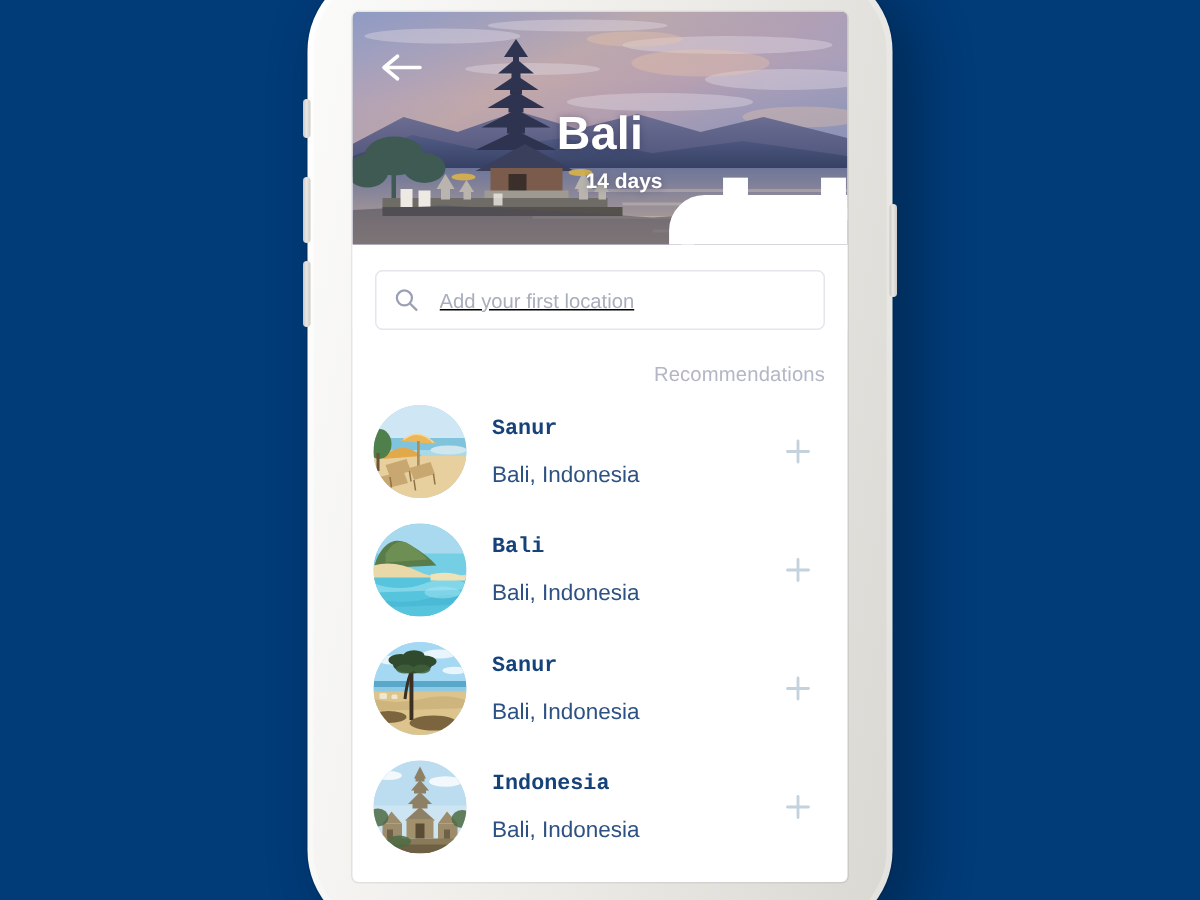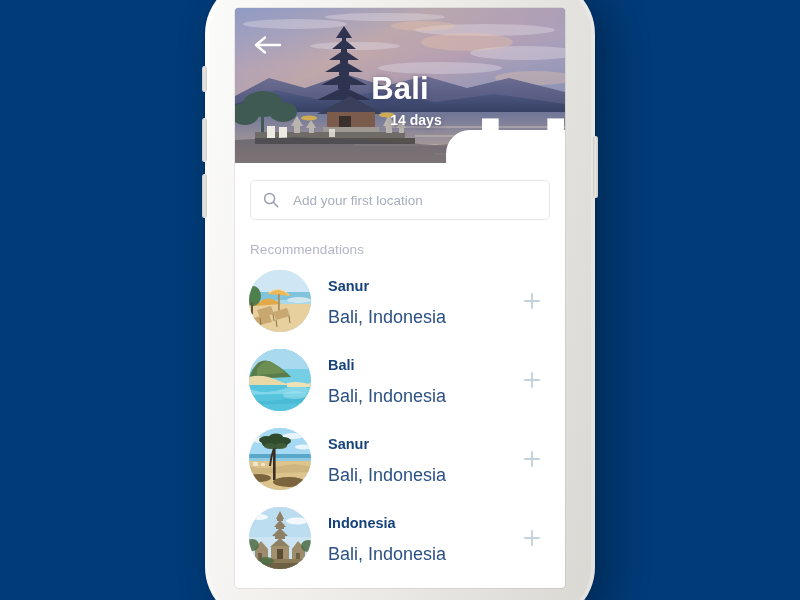--- a/index.html
+++ b/index.html
@@ -111,20 +111,21 @@
     align-items: center;
     justify-content: center;
     gap: 18px;
   }
   .cal-icon { width: 14px; height: 14px; display: inline-block; }
 
   
   .search-wrap {
     padding: 17px 15px 0 15px;
     background: #ffffff;
+    text-decoration: underline;
   }
   .search-box {
     height: 38px;
     border: 1px solid #e4e6ec;
     border-radius: 5px;
     background: #ffffff;
     display: flex;
     align-items: center;
     padding: 0 12px;
     cursor: text;
@@ -141,20 +142,21 @@
     background: transparent;
   }
   .search-input::placeholder { color: #a9aebd; }
 
   
   .section-title {
     padding: 22px 15px 4px 15px;
     font-size: 13.5px;
     color: #b3b6c6;
     letter-spacing: 0.1px;
+    text-align: right;
   }
   .rec-list { padding: 0 0 18px 0; }
 
   .rec-row {
     display: flex;
     align-items: center;
     padding: 8px 14px 8px 14px;
     height: 63px;
     cursor: pointer;
   }
@@ -170,24 +172,25 @@
   .rec-text {
     flex: 1;
     margin-left: 17px;
     min-width: 0;
   }
   .rec-name {
     font-size: 14.5px;
     font-weight: bold;
     color: #15427a;
     line-height: 18px;
+    font-family: Liberation Mono, monospace;
   }
   .rec-place {
     margin-top: 14px;
-    font-size: 18px;
+    font-size: 15px;
     color: #2c5182;
     line-height: 16px;
   }
   .add-btn {
     width: 26px;
     height: 26px;
     flex: 0 0 auto;
     margin-right: 6px;
     display: flex;
     align-items: center;

